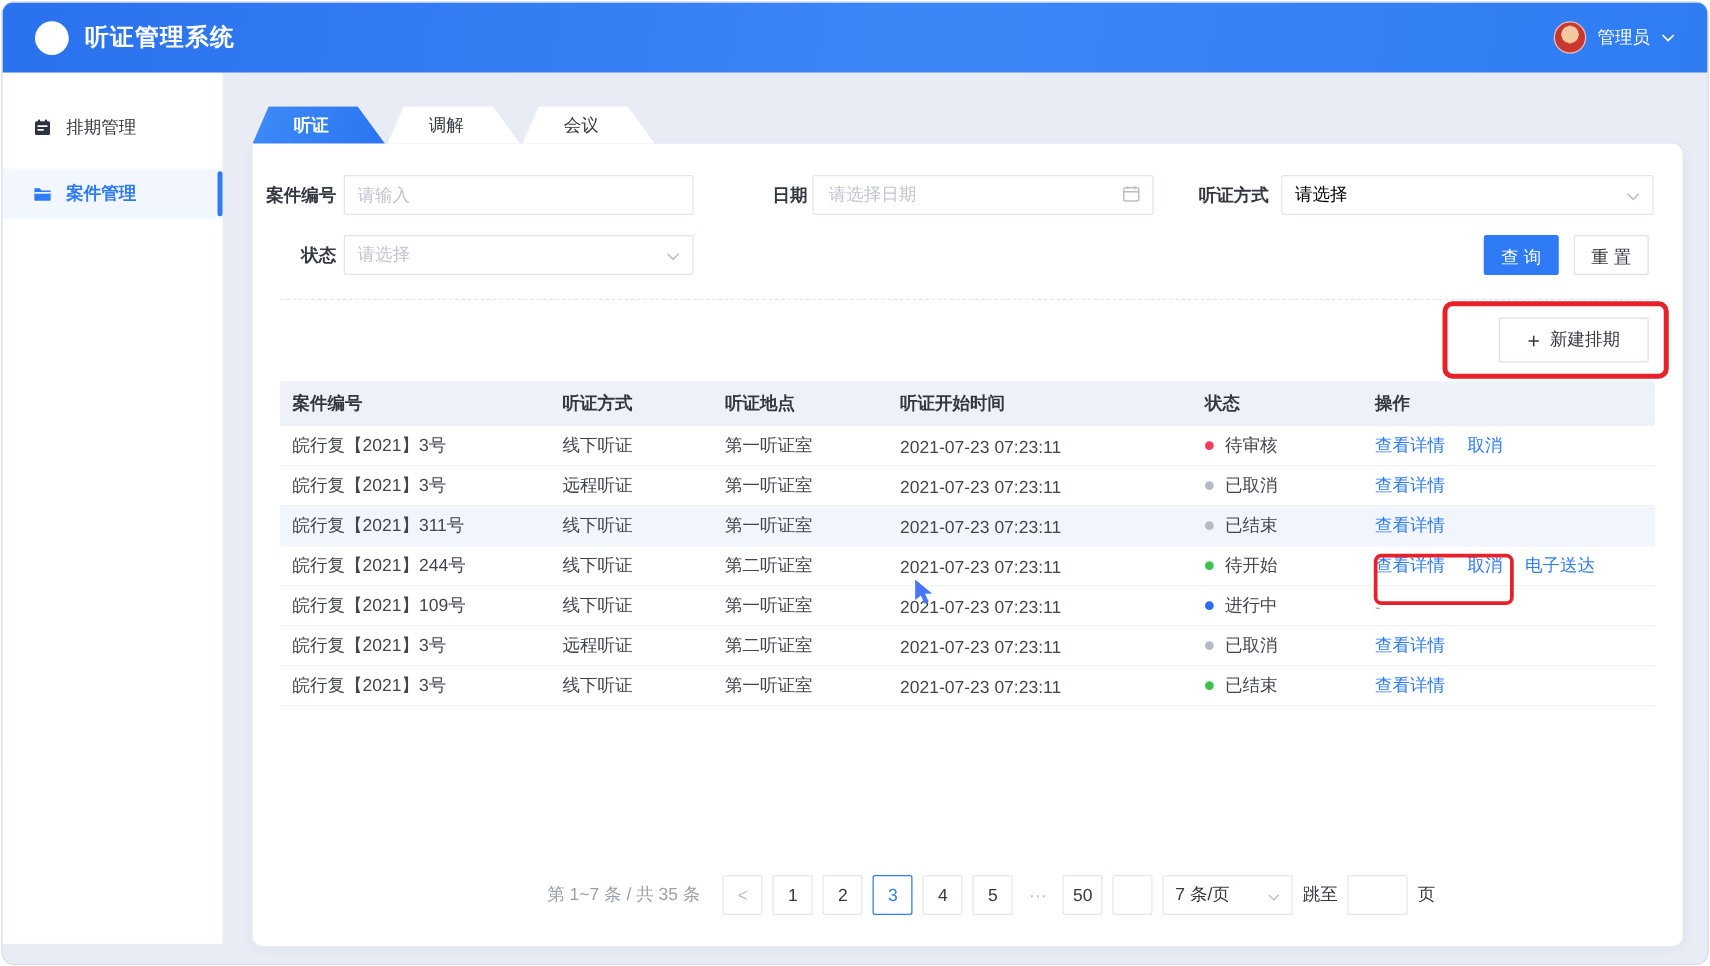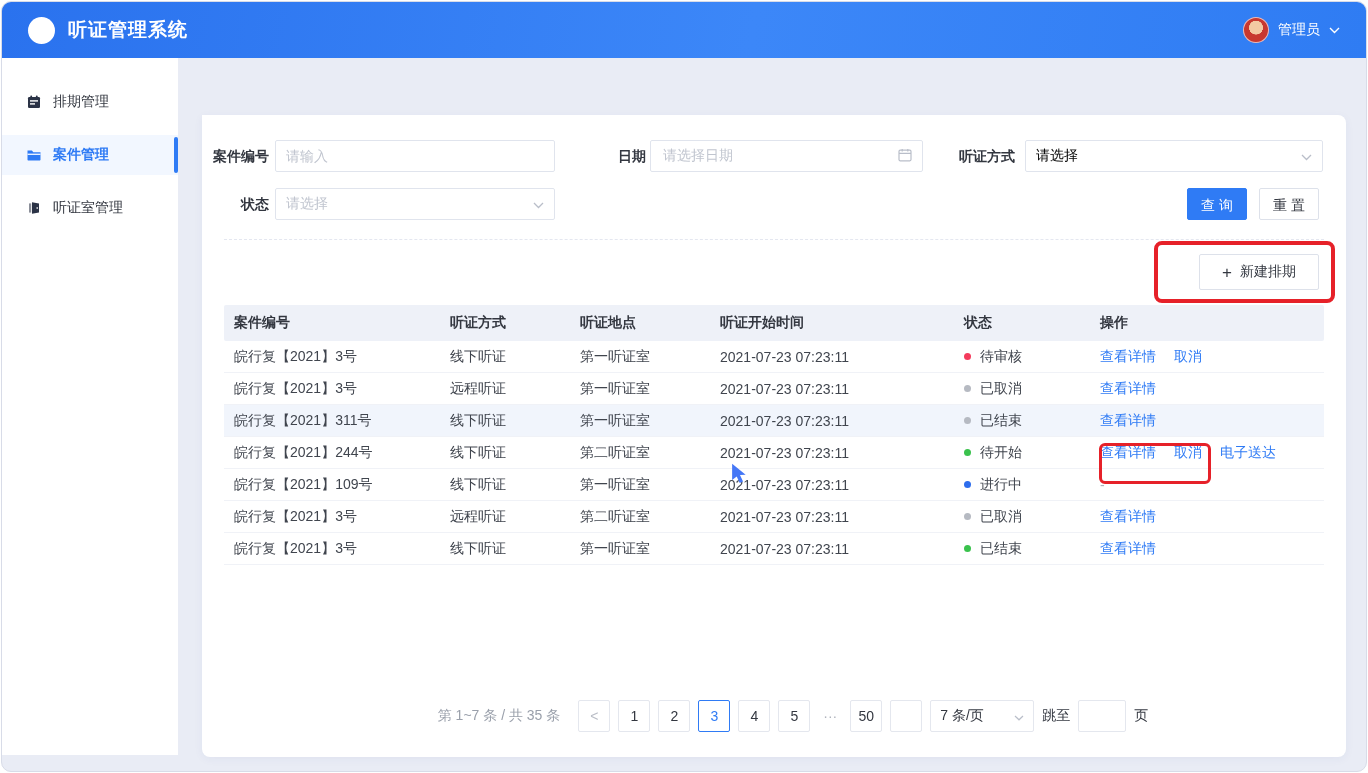--- a/index.html
+++ b/index.html
@@ -121,32 +121,27 @@
     </div>
     <div class="side-item active">
       <span class="ic">
         <svg width="16" height="16" viewBox="0 0 16 16">
             <path d="M1.5 3.5h4.4l1.4 1.8h7.2v7.2c0 .6-.4 1-1 1H2.5c-.6 0-1-.4-1-1V3.5z" fill="#2f7bf5"></path>
             <rect x="1.5" y="6.6" width="13" height="1.4" fill="#e8f1ff"></rect>
           </svg>
       </span>
       <span>案件管理</span>
     </div>
-    <div class="side-item">
-      <span class="ic">
-        <svg width="16" height="16" viewBox="0 0 16 16">
-            <path d="M6 2.2 13 3.4v9.2L6 13.8V2.2z" fill="#2b3346"></path>
-            <rect x="3" y="3.4" width="2.2" height="9.2" fill="#2b3346" opacity=".55"></rect>
-            <rect x="10.6" y="7" width="1.1" height="2" rx=".5" fill="#fff"></rect>
-          </svg>
-      </span>
-      <span>听证室管理</span>
-    </div>
-  </div>
-
+  </div>
+
+  <div class="tabs">
+    <div class="tab active">听证</div>
+    <div class="tab">调解</div>
+    <div class="tab">会议</div>
+  </div>
 
   <div class="card">
 
     <div class="f-label" style="left:10px; top:25px; width:57px;">案件编号</div>
     <input class="inp" style="left: 73px; top: 25px; width: 280px;" placeholder="请输入">
 
     <div class="f-label" style="left:404px; top:25px; width:40px;">日期</div>
     <div class="selbox" style="left:448px; top:25px; width:273px;padding-left:12px;">
       <span class="val ph">请选择日期</span>
       <span>

